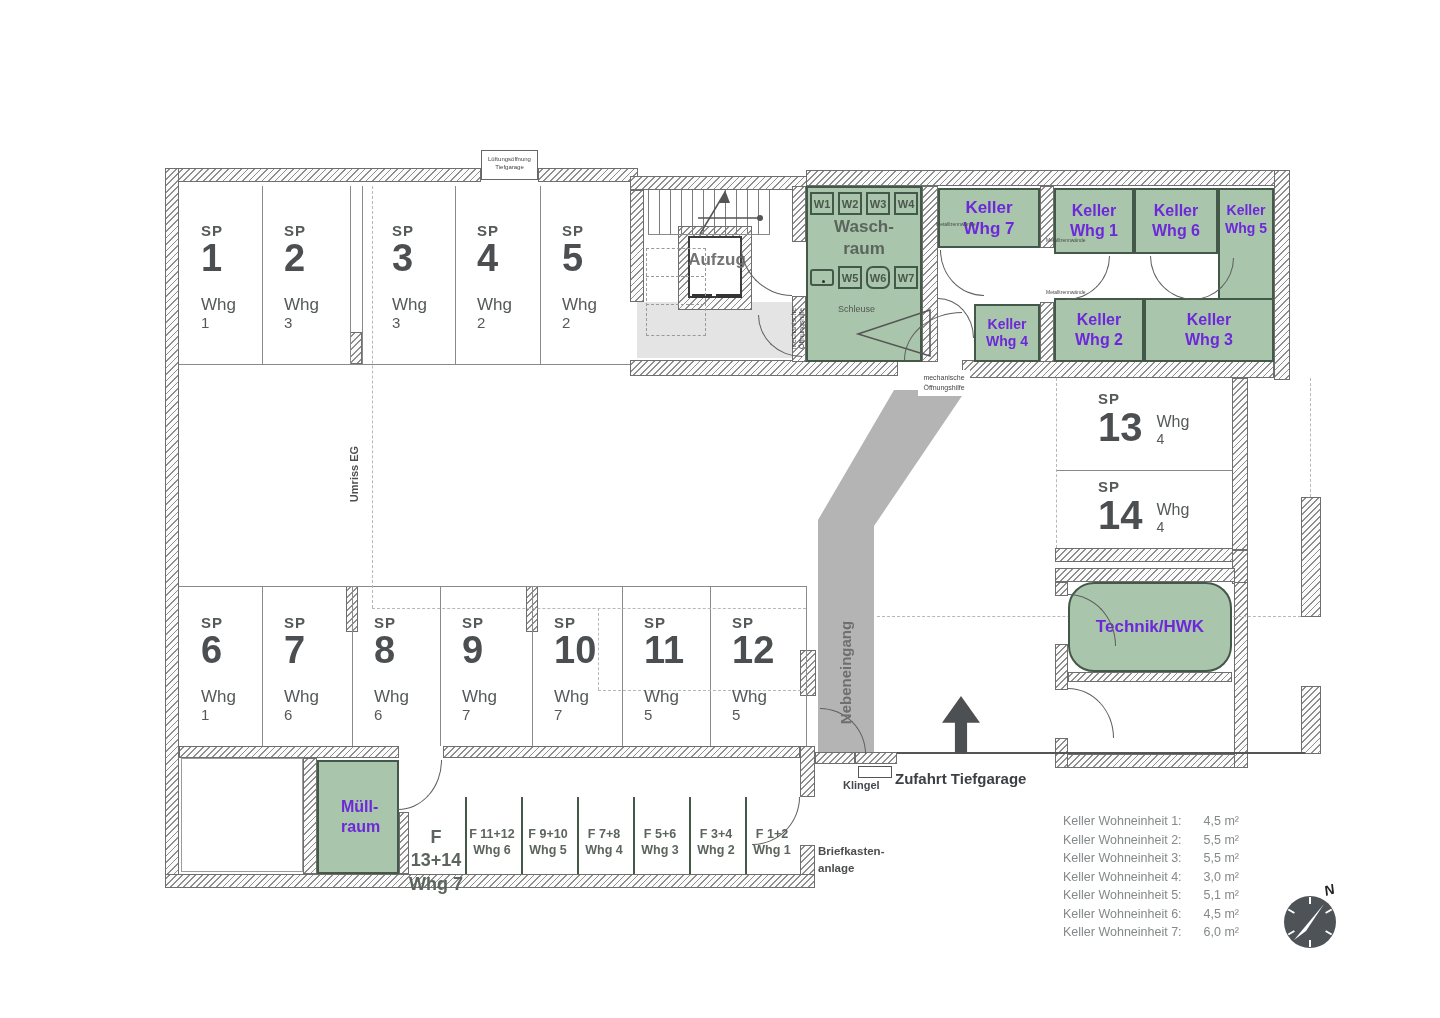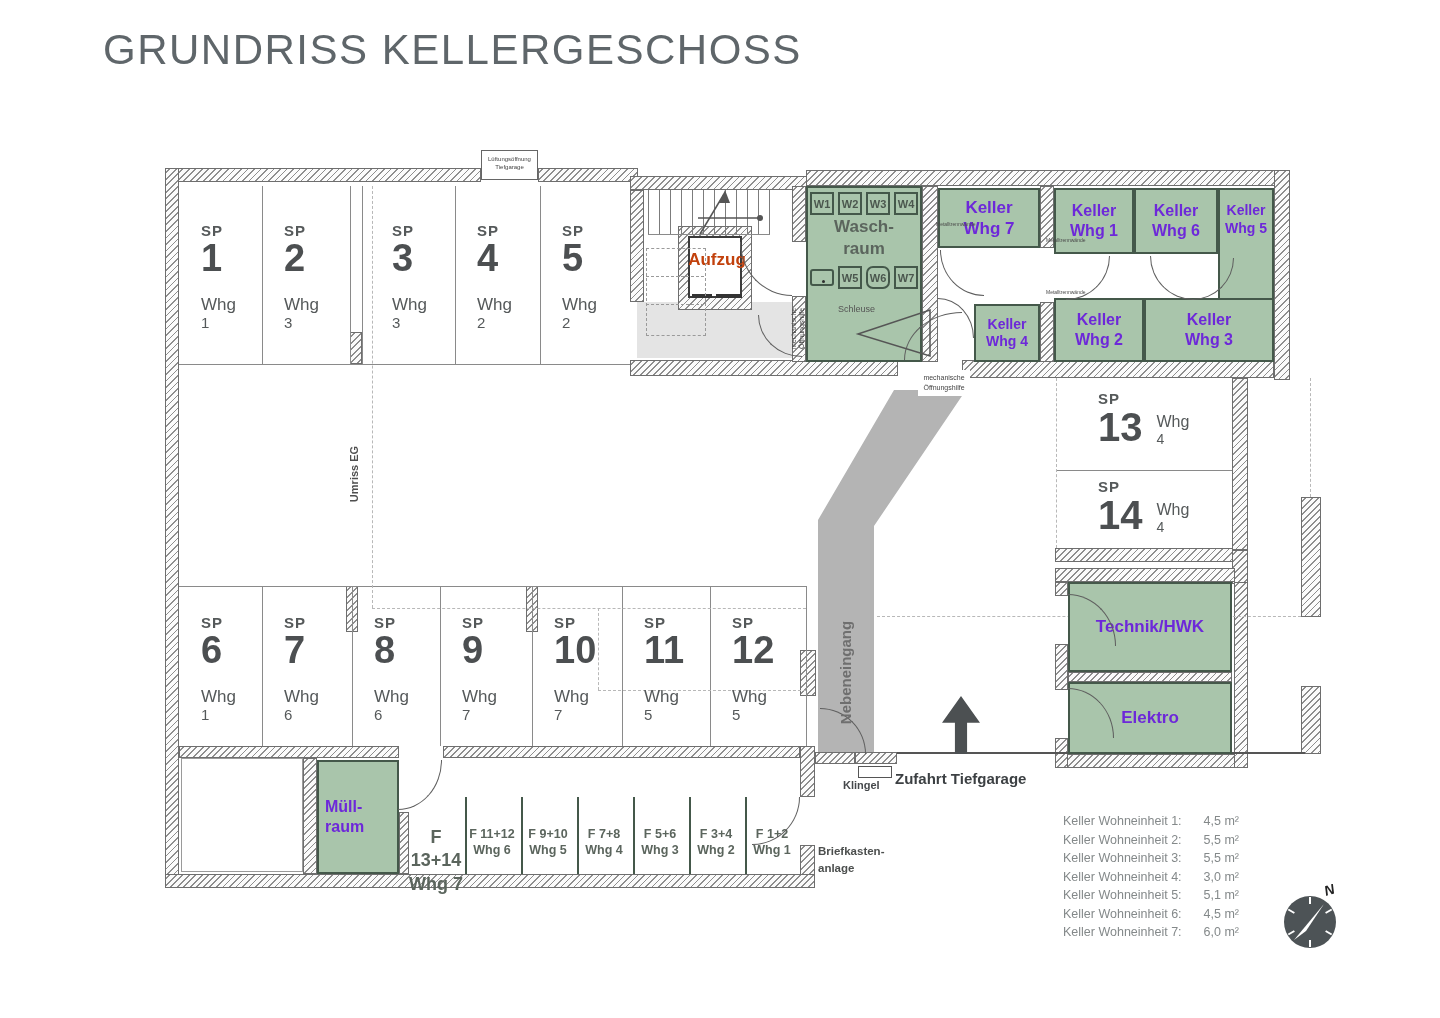--- a/index.html
+++ b/index.html
@@ -34,21 +34,20 @@
   .tinynote{position:absolute;font-size:5px;color:#4a4a4a;line-height:1.1;}
   .roomlabel{position:absolute;color:#5b655d;font-weight:bold;text-align:center;line-height:1.3;}
   .legend-row{display:flex;justify-content:space-between;font-size:12.5px;color:#84898a;margin-bottom:4.5px;}
   .whitebox{position:absolute;background:#fff;box-sizing:border-box;}
 </style>
 </head>
 <body>
 
 <div class="page">
 
-  <div class="abs" style="left:103px;top:26px;font-size:42px;font-weight:200;color:#5f666a;letter-spacing:1.5px;">GRUNDRISS KELLERGESCHOSS</div>
 
   <div class="abs" style="left:637px;top:302px;width:285px;height:56px;background:#e4e4e4;"></div>
   <div class="abs" style="left:818px;top:390px;width:148px;height:364px;background:#b4b4b4;clip-path:polygon(76px 0,148px 0,56px 136px,56px 364px,0 364px,0 130px);"></div>
 
   <div class="hatch" style="left:165px;top:168px;width:316px;height:14px;"></div>
   <div class="hatch" style="left:538px;top:168px;width:100px;height:14px;"></div>
   <div class="hatch" style="left:630px;top:176px;width:180px;height:14px;"></div>
   <div class="hatch" style="left:806px;top:170px;width:484px;height:16px;"></div>
   <div class="hatch" style="left:165px;top:168px;width:14px;height:720px;"></div>
   <div class="hatch" style="left:1274px;top:170px;width:16px;height:210px;"></div>
@@ -168,28 +167,25 @@
   </div>
   <div class="groom" style="left:1054px;top:298px;width:90px;height:64px;font-size:16px;">
     <span>Keller</span>
       <span>Whg 2</span>
   </div>
   <div class="groom" style="left:1144px;top:298px;width:130px;height:64px;font-size:16px;">
     <span>Keller</span>
       <span>Whg 3</span>
   </div>
 
-  <div class="groom" style="left:1068px;top:582px;width:164px;height:90px;font-size:17px;">
+  <div class="groom" style="left:1068px;top:582px;width:164px;height:90px;font-size:17px;border-radius:26px;">
     <span>Technik/HWK</span>
   </div>
-  <div class="groom" style="left:1068px;top:682px;width:164px;height:72px;font-size:17px;">
-    <span>Elektro</span>
-  </div>
-
-  <div class="groom" style="left:317px;top:760px;width:82px;height:114px;align-items:flex-start;padding-left:6px;font-size:16px;text-align:left;">
+
+  <div class="groom" style="left:317px;top:760px;width:82px;height:114px;align-items:flex-start;padding-left:22px;font-size:16px;text-align:left;">
     <span>Müll-</span>
       <span>raum</span>
   </div>
 
   <div class="gline" style="left:465px;top:797px;width:2px;height:77px;"></div>
   <div class="gline" style="left:521px;top:797px;width:2px;height:77px;"></div>
   <div class="gline" style="left:577px;top:797px;width:2px;height:77px;"></div>
   <div class="gline" style="left:633px;top:797px;width:2px;height:77px;"></div>
   <div class="gline" style="left:689px;top:797px;width:2px;height:77px;"></div>
   <div class="gline" style="left:745px;top:797px;width:2px;height:77px;"></div>
@@ -199,21 +195,21 @@
   <div class="roomlabel" style="left:521px;top:826px;width:54px;font-size:12.5px;"><span>F 9+10</span><span style="display:block;">Whg 5</span></div>
   <div class="roomlabel" style="left:577px;top:826px;width:54px;font-size:12.5px;"><span>F 7+8</span><span style="display:block;">Whg 4</span></div>
   <div class="roomlabel" style="left:633px;top:826px;width:54px;font-size:12.5px;"><span>F 5+6</span><span style="display:block;">Whg 3</span></div>
   <div class="roomlabel" style="left:689px;top:826px;width:54px;font-size:12.5px;"><span>F 3+4</span><span style="display:block;">Whg 2</span></div>
   <div class="roomlabel" style="left:745px;top:826px;width:54px;font-size:12.5px;"><span>F 1+2</span><span style="display:block;">Whg 1</span></div>
 
   <div class="hatch" style="left:678px;top:226px;width:74px;height:84px;"></div>
   <div class="whitebox" style="left:688px;top:236px;width:54px;height:62px;border:2px solid #3b3b3b;"></div>
   <div class="abs" style="left:692px;top:294px;width:20px;height:4px;background:#333;"></div>
   <div class="abs" style="left:716px;top:294px;width:26px;height:4px;background:#333;"></div>
-  <div class="abs" style="left:682px;top:250px;width:70px;text-align:center;font-size:17px;font-weight:600;color:#c2410c;">Aufzug</div>
+  <div class="abs" style="left:682px;top:250px;width:70px;text-align:center;font-size:17px;font-weight:600;color:#737373;">Aufzug</div>
   <div class="abs" style="left:648px;top:190px;width:122px;height:44px;background:repeating-linear-gradient(90deg,#7c7c7c 0 1px,transparent 1px 11px);border-bottom:1px solid #8a8a8a;"></div>
   <div class="abs" style="left:646px;top:248px;width:58px;height:86px;border:1px dashed #9a9a9a;"></div>
   <div class="dash-h" style="left:646px;top:276px;width:58px;border-top-color:#9a9a9a;"></div>
   <div class="dash-h" style="left:646px;top:304px;width:58px;border-top-color:#9a9a9a;"></div>
 
   <div class="arc bl" style="left:740px;top:242px;width:52px;height:54px;"></div>
   <div class="arc bl" style="left:758px;top:315px;width:44px;height:42px;"></div>
   <div class="arc tl" style="left:904px;top:312px;width:58px;height:48px;"></div>
   <div class="arc bl" style="left:940px;top:250px;width:44px;height:46px;"></div>
   <div class="arc tr" style="left:938px;top:298px;width:36px;height:40px;"></div>

